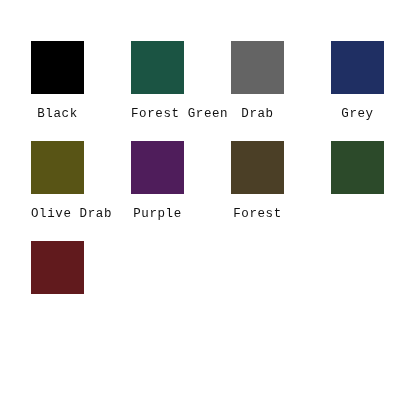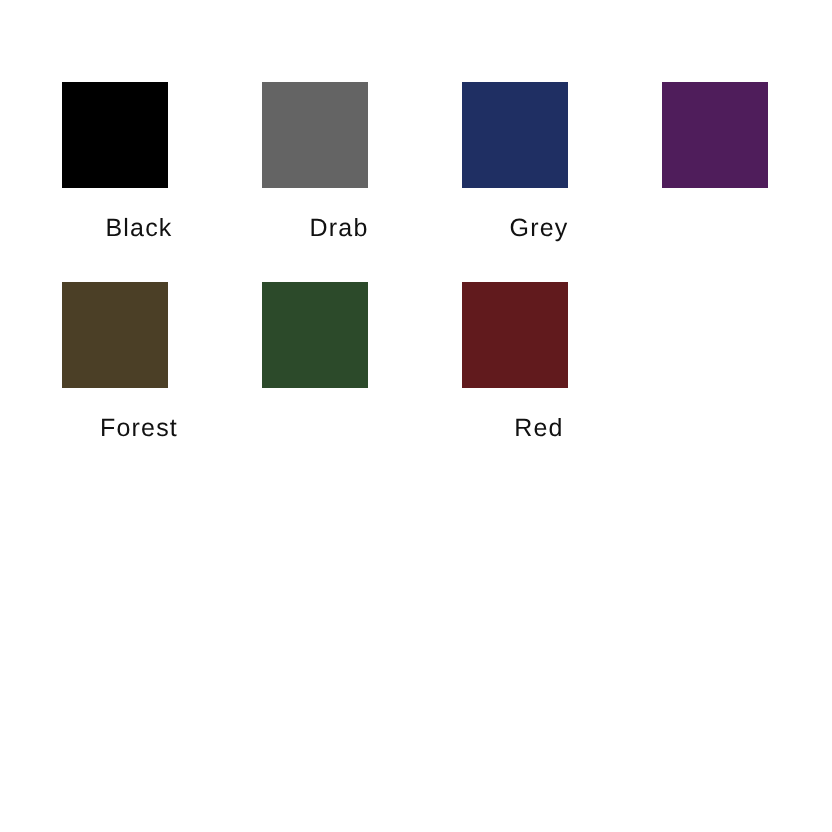--- a/index.html
+++ b/index.html
@@ -36,67 +36,74 @@
   .swatch-chip {
     width: 53px;
     height: 53px;
     display: block;
     flex: none;
   }
   .swatch-label {
     margin-top: 13px;
     width: 53px;
     text-align: center;
-    font-family: Liberation Sans, sans-serif;
+    font-family: Liberation Mono, monospace;
     font-size: 12.5px;
     line-height: 15px;
     letter-spacing: 0.6px;
     color: #111111;
     white-space: nowrap;
-    margin-left: 12px;
   }
 </style>
 </head>
 <body style="background-color: rgb(255, 255, 255);">
 
 <div id="palette-grid">
 
   <div class="swatch-cell">
     <span class="swatch-chip" style="background-color: rgb(0, 0, 0);"></span>
     <span class="swatch-label">Black</span>
   </div>
 
+  <div class="swatch-cell">
+    <span class="swatch-chip" style="background-color: rgb(27, 84, 67);"></span>
+    <span class="swatch-label">Forest Green</span>
+  </div>
 
   <div class="swatch-cell">
     <span class="swatch-chip" style="background-color: rgb(100, 100, 100);"></span>
     <span class="swatch-label">Drab</span>
   </div>
 
   <div class="swatch-cell">
     <span class="swatch-chip" style="background-color: rgb(31, 47, 99);"></span>
     <span class="swatch-label">Grey</span>
   </div>
 
+  <div class="swatch-cell">
+    <span class="swatch-chip" style="background-color: rgb(88, 84, 21);"></span>
+    <span class="swatch-label">Olive Drab</span>
+  </div>
 
   <div class="swatch-cell">
     <span class="swatch-chip" style="background-color: rgb(79, 29, 91);"></span>
+    <span class="swatch-label">Purple</span>
   </div>
 
   <div class="swatch-cell">
     <span class="swatch-chip" style="background-color: rgb(75, 63, 38);"></span>
     <span class="swatch-label">Forest</span>
   </div>
 
   <div class="swatch-cell">
     <span class="swatch-chip" style="background-color: rgb(44, 74, 42);"></span>
   </div>
 
   <div class="swatch-cell">
     <span class="swatch-chip" style="background-color: rgb(97, 26, 29);"></span>
-    <span class="swatch-label">Red</span>
   </div>
 
 
   <div class="swatch-cell empty">
     
     
   </div>
 
   <div class="swatch-cell empty">
     

